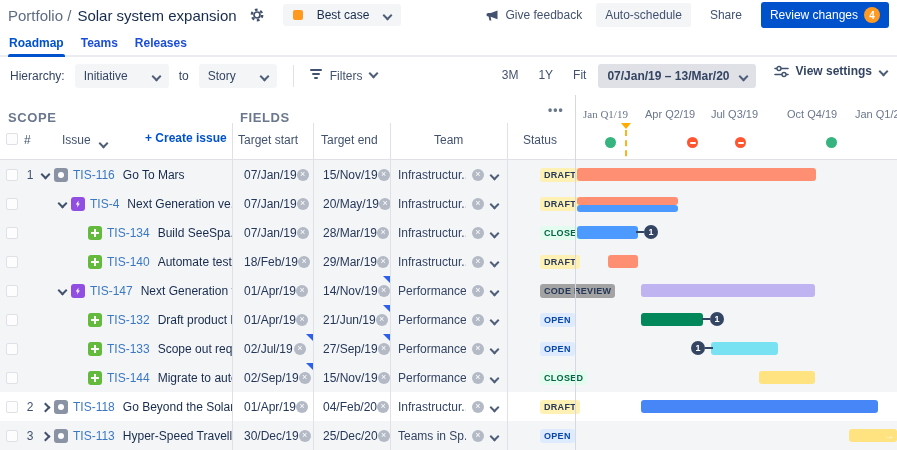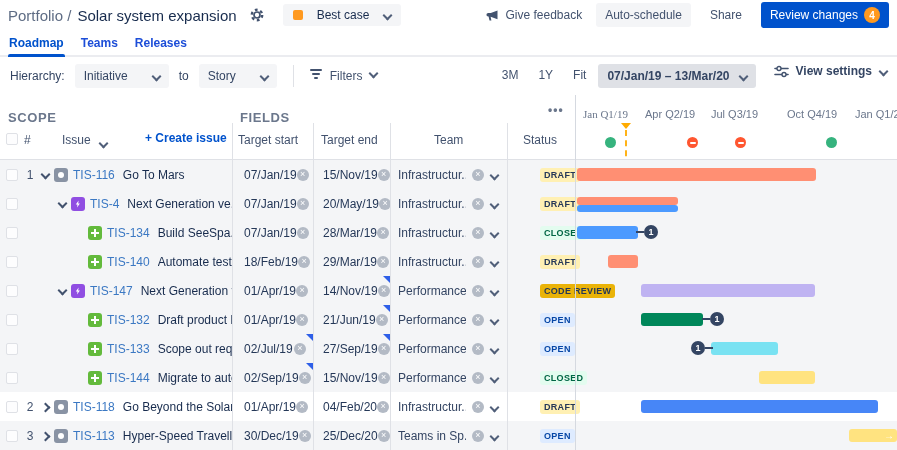--- a/index.html
+++ b/index.html
@@ -396,21 +396,21 @@
         <span class="val">14/Nov/19</span>
         <span class="clear"></span>
         <span class="tri"></span>
       </div>
     <div class="c c-team">
         <span class="tname">Performance...</span>
         <span class="clear"></span>
         <span class="dchev"></span>
       </div>
     <div class="c c-status">
-        <span class="badge-status" style="background: #eab308; color: rgb(37, 56, 88);">CODE REVIEW</span>
+        <span class="badge-status" style="background: #a3a3a3; color: rgb(37, 56, 88);">CODE REVIEW</span>
       </div>
     <div class="c c-tl">
         <div class="bar" style="left: 66px; width: 174px; background: rgb(191, 179, 242);"></div>
       </div>
   </div>
   <div class="row shaded" style="top:305px">
     <div class="c c-scope">
         <span class="cb"></span>
         <span class="num"></span>
         <span class="ind" style="width: 36px;"></span>

